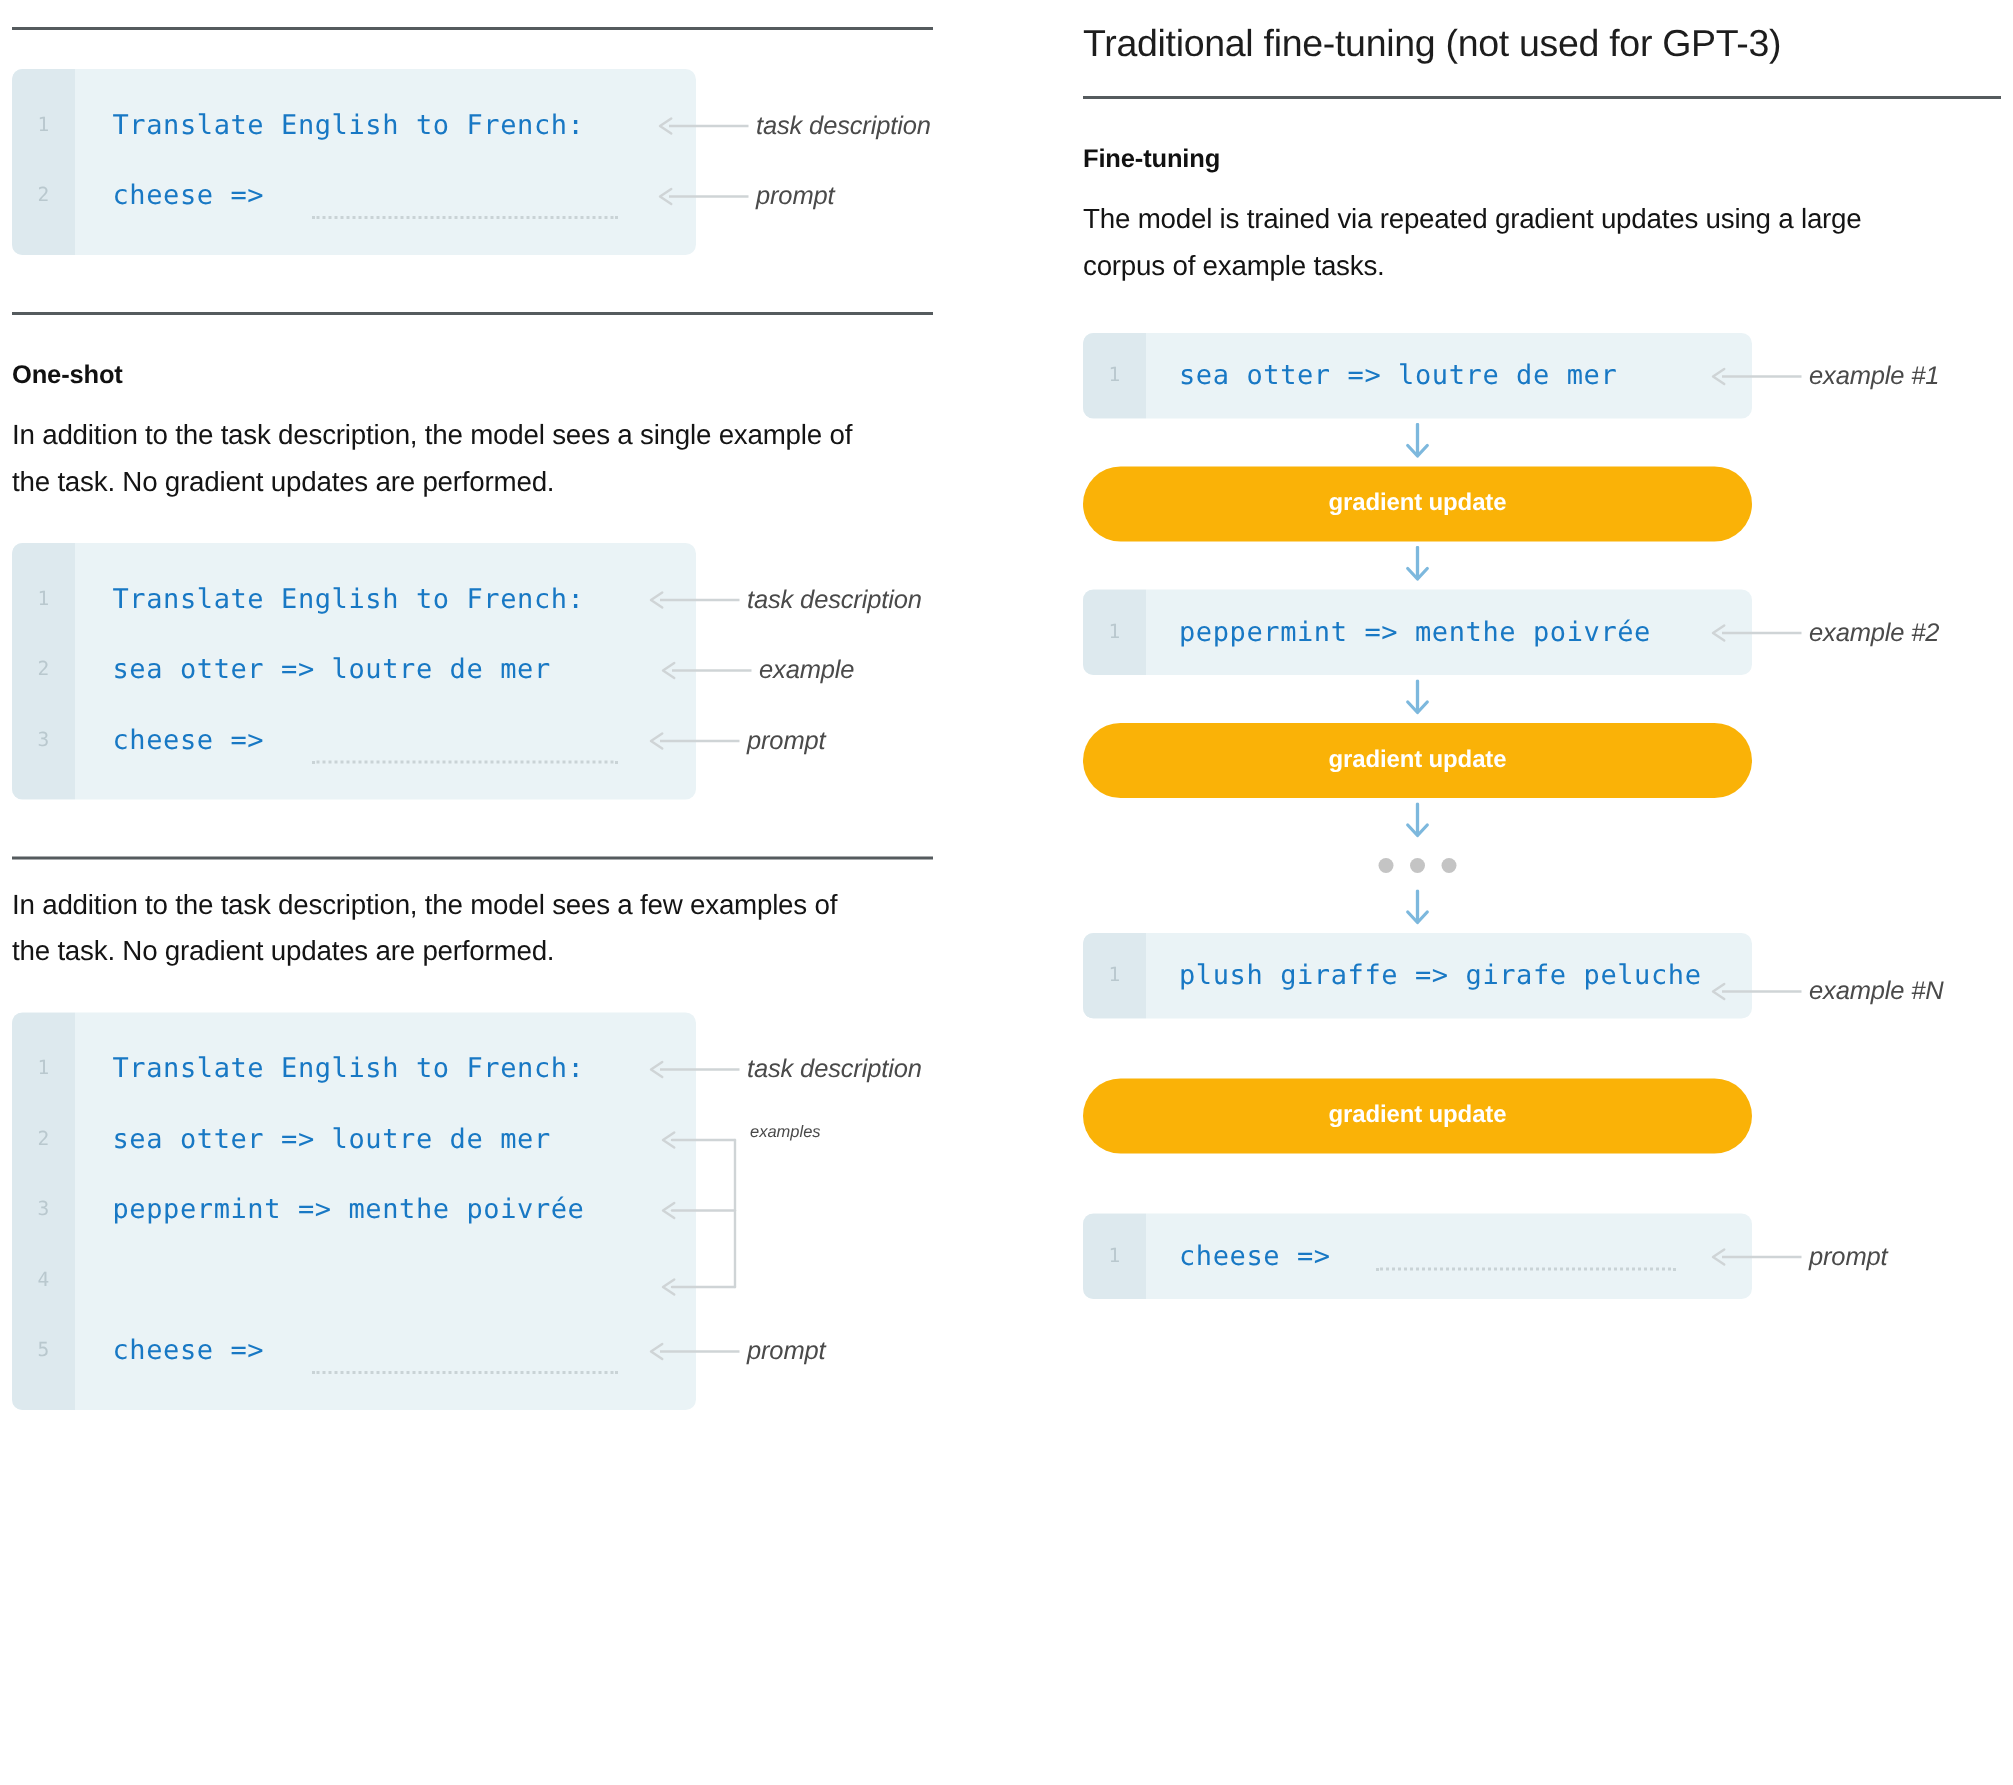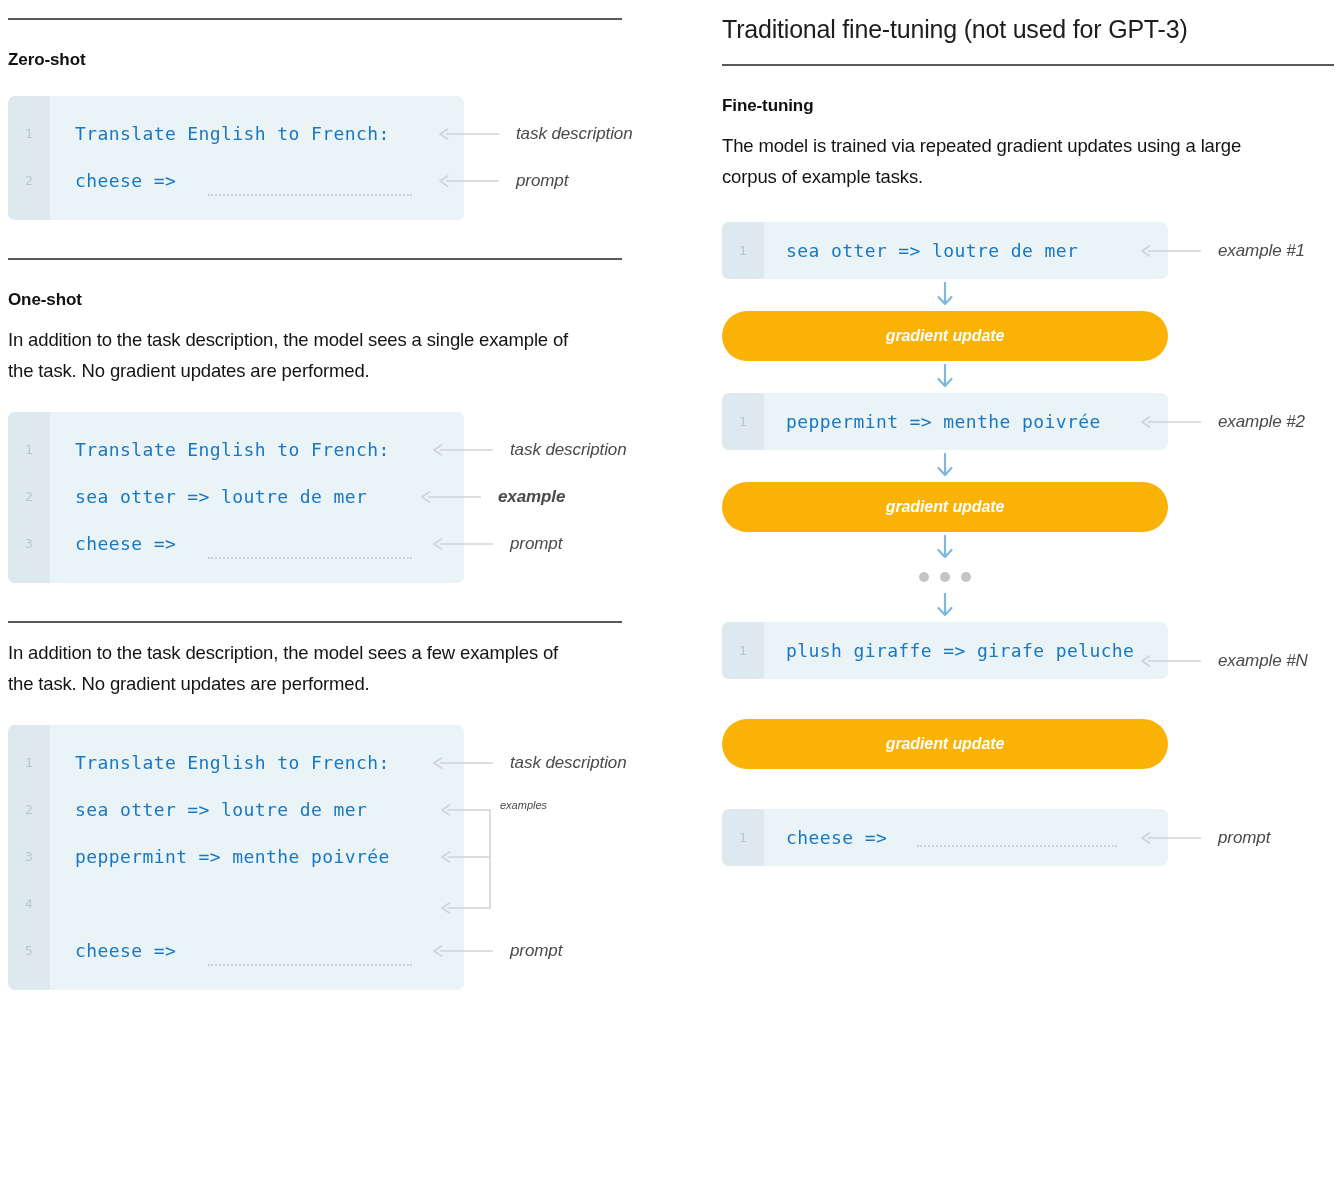--- a/index.html
+++ b/index.html
@@ -104,21 +104,21 @@
     display: flex;
     align-items: center;
     height: 20px;
     pointer-events: none;
   }
   .anno .anno-label {
     font-size: 17px;
     font-style: italic;
     color: #4a4a4a;
     white-space: nowrap;
-    margin-left: 16px;
+    margin-left: 4px;
     letter-spacing: -0.1px;
   }
 
   .brace { position: absolute; pointer-events: none; }
   .brace-label {
     position: absolute;
     font-size: 11px;
     font-style: italic;
     color: #4a4a4a;
     white-space: nowrap;
@@ -172,33 +172,31 @@
     border-radius: 25px;
     border: none;
     color: #ffffff;
     font-family: "Liberation Sans", sans-serif;
     font-size: 16px;
     font-weight: 700;
     letter-spacing: -0.1px;
     display: flex;
     align-items: center;
     justify-content: center;
-    font-style: italic;
   }
 </style>
 </head>
 <body>
 
 <div class="page">
 
   <div class="col col-left">
     <div class="rule rule-left"></div>
     <div id="left-sections">
         <div>
-          <div class="section-title">Zero-shot</div>
           <div class="code-wrap">
             <div class="code-block" style="width: 456px;">
               <div class="gutter-bg"></div>
               <div class="code-line">
                 <span class="ln">1</span>
                 <span class="code-text">Translate English to French:</span>
               </div>
               <div class="code-line">
                 <span class="ln">2</span>
                 <span class="code-text">cheese =&gt;</span>
@@ -242,21 +240,21 @@
                 <span class="dots" style="left: 200px; width: 204px;"></span>
               </div>
             </div>
             <div class="anno" style="left: 424px; top: 27.5px;">
               <svg width="62" height="16" viewBox="0 0 62 16">
                 <path d="M61 8 H8" stroke="#cfd4d6" stroke-width="1.6" fill="none"></path>
                 <path d="M9.5 3 L2 8 L9.5 13" stroke="#cfd4d6" stroke-width="1.6" fill="none" stroke-linecap="round" stroke-linejoin="round"></path>
               </svg>
               <span class="anno-label">task description</span>
             </div>
-            <div class="anno" style="left: 412px; top: 74.5px; font-weight: bold;">
+            <div class="anno" style="left: 432px; top: 74.5px;">
               <svg width="62" height="16" viewBox="0 0 62 16">
                 <path d="M61 8 H8" stroke="#cfd4d6" stroke-width="1.6" fill="none"></path>
                 <path d="M9.5 3 L2 8 L9.5 13" stroke="#cfd4d6" stroke-width="1.6" fill="none" stroke-linecap="round" stroke-linejoin="round"></path>
               </svg>
               <span class="anno-label">example</span>
             </div>
             <div class="anno" style="left: 424px; top: 121.5px;">
               <svg width="62" height="16" viewBox="0 0 62 16">
                 <path d="M61 8 H8" stroke="#cfd4d6" stroke-width="1.6" fill="none"></path>
                 <path d="M9.5 3 L2 8 L9.5 13" stroke="#cfd4d6" stroke-width="1.6" fill="none" stroke-linecap="round" stroke-linejoin="round"></path>

